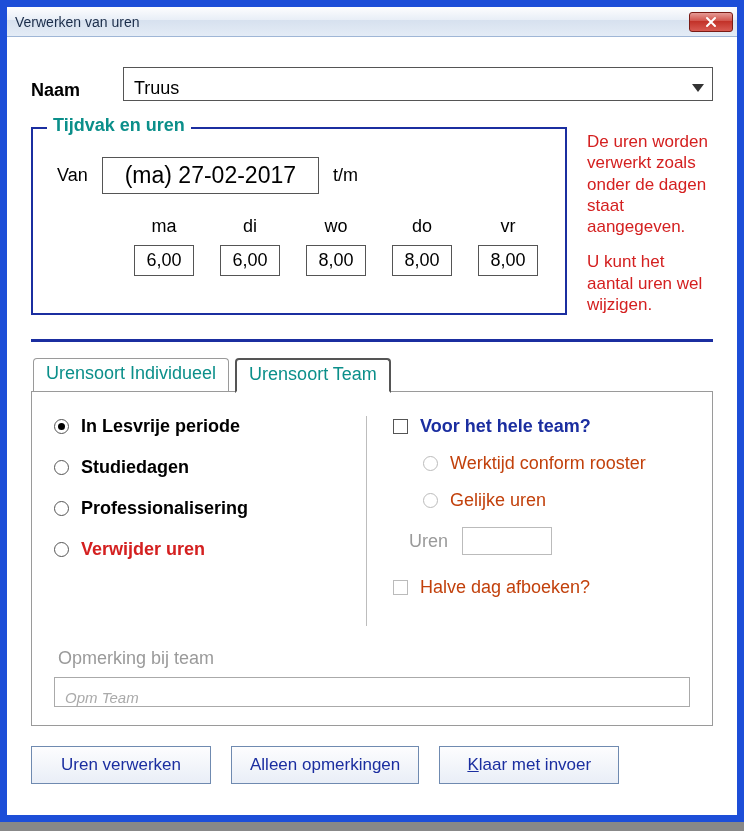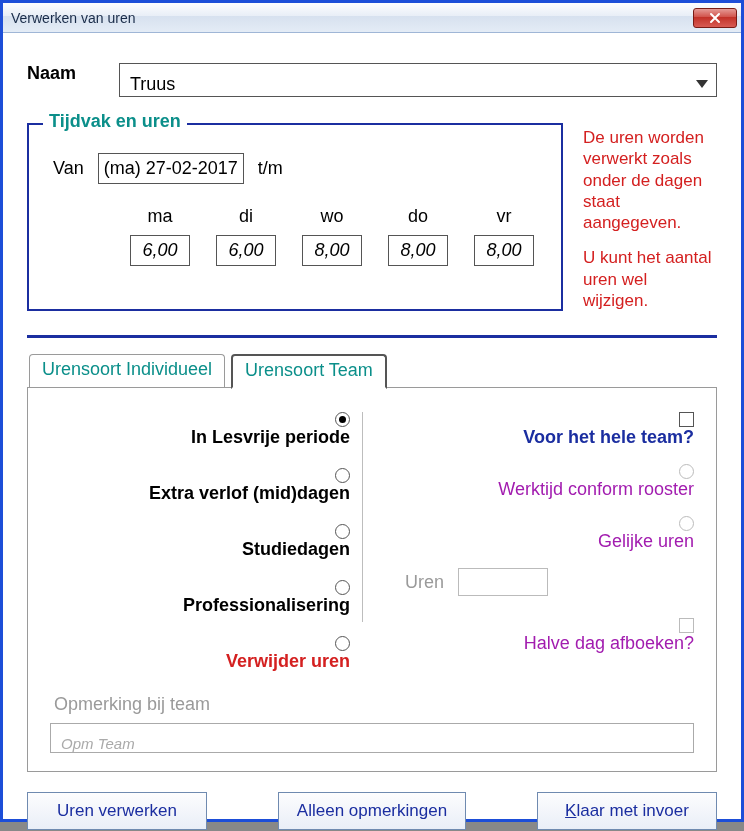--- a/index.html
+++ b/index.html
@@ -9,21 +9,21 @@
     font-family: "Segoe UI", Tahoma, sans-serif;
     font-size: 14px;
     background: #888;
     width: 744px;
     height: 831px;
   }
   .window {
     width: 744px;
     height: 822px;
     background: #fff;
-    border: 3px solid #1d4ed8;
+    border: 7px solid #1d4ed8;
     position: relative;
   }
   .titlebar {
     height: 30px;
     background: linear-gradient(#fdfdfe, #e8eef7 45%, #d7e1ef 46%, #e4ecf6);
     border-bottom: 1px solid #9fb6d6;
     display: flex;
     align-items: center;
     justify-content: space-between;
     padding: 0 4px 0 8px;
@@ -43,21 +43,21 @@
     justify-content: center;
     cursor: pointer;
   }
   .close-btn svg { display:block; }
   .client {
     padding: 20px 24px 18px 24px;
   }
 
   .row-naam {
     display: flex;
-    align-items: flex-start;
+    align-items: flex-end;
     gap: 32px;
     margin: 10px 0 26px 0;
   }
   .label-naam {
     font-weight: bold;
     font-size: 18px;
     color: #000;
     width: 60px;
   }
   .select-naam {
@@ -105,41 +105,40 @@
     align-items: center;
     gap: 14px;
     margin-top: 14px;
   }
   .range-row .lbl {
     font-size: 18px;
     color: #000;
   }
   .date-box {
     border: 1px solid #555;
-    padding: 4px 5px;
-    font-size: 18px;
+    padding: 4px 22px;
+    font-size: 23px;
     background: #fff;
   }
   .days-row {
     display: grid;
     grid-template-columns: 60px repeat(5, 78px);
     gap: 8px;
     margin-top: 22px;
     align-items: center;
   }
   .day-head { text-align: center; font-size: 18px; }
   .hour-box {
     border: 1px solid #555;
     background: #fff;
     text-align: center;
     padding: 4px 0;
     font-size: 18px;
     width: 60px;
     justify-self: center;
-    font-style: italic;
   }
   .info-text {
     color: #d42020;
     font-size: 17px;
     line-height: 1.25;
     flex: 1;
     padding-top: 4px;
   }
 
   .hr {
@@ -193,28 +192,28 @@
     height: 210px;
   }
   .col-right {
     flex: 1;
     display: flex;
     flex-direction: column;
     gap: 16px;
   }
   .radio-row, .check-row {
     display: flex;
-    align-items: flex-end;
-    font-size: 18px;
-    flex-direction: column;
+    align-items: center;
+    gap: 12px;
+    font-size: 18px;
   }
   .radio-row.bold { font-weight: bold; color:#000; }
   .radio-row.red  { font-weight: bold; color: #d42020; }
   .check-row.blue { font-weight: bold; color: #1b2ea0; }
-  .disabled { color: #a21caf; }
+  .disabled { color: #c2410c; }
   .radio, .checkbox {
     width: 15px; height: 15px;
     border: 1px solid #555;
     background: #fff;
     display: inline-flex;
     align-items: center;
     justify-content: center;
     flex-shrink: 0;
   }
   .radio { border-radius: 50%; }
@@ -253,23 +252,23 @@
     color: #aaa;
     font-style: italic;
     padding: 0 10px;
     font-size: 15px;
     display: flex;
     align-items: flex-end;
   }
 
   .buttons-row {
     display: flex;
-    justify-content: space-between;
+    justify-content: flex-start;
     margin-top: 20px;
-    gap: 34px;
+    gap: 20px;
   }
   .btn {
     border: 1px solid #6f8ab0;
     background: linear-gradient(#fdfdfe, #e9eef7);
     color: #1b2ea0;
     font-size: 17px;
     padding: 8px 18px;
     cursor: pointer;
     min-width: 180px;
     text-align: center;
@@ -344,24 +343,20 @@
     <div class="tab-panel">
       <div class="panel-flex">
 
         <div class="col-left">
           <div class="radio-row bold">
             <span class="radio selected"></span>
             <span>In Lesvrije periode</span>
           </div>
           <div class="radio-row bold">
             <span class="radio"></span>
-            <span>Extra verlof (mid)dagen</span>
-          </div>
-          <div class="radio-row bold">
-            <span class="radio"></span>
             <span>Studiedagen</span>
           </div>
           <div class="radio-row bold">
             <span class="radio"></span>
             <span>Professionalisering</span>
           </div>
           <div class="radio-row red">
             <span class="radio"></span>
             <span>Verwijder uren</span>
           </div>

